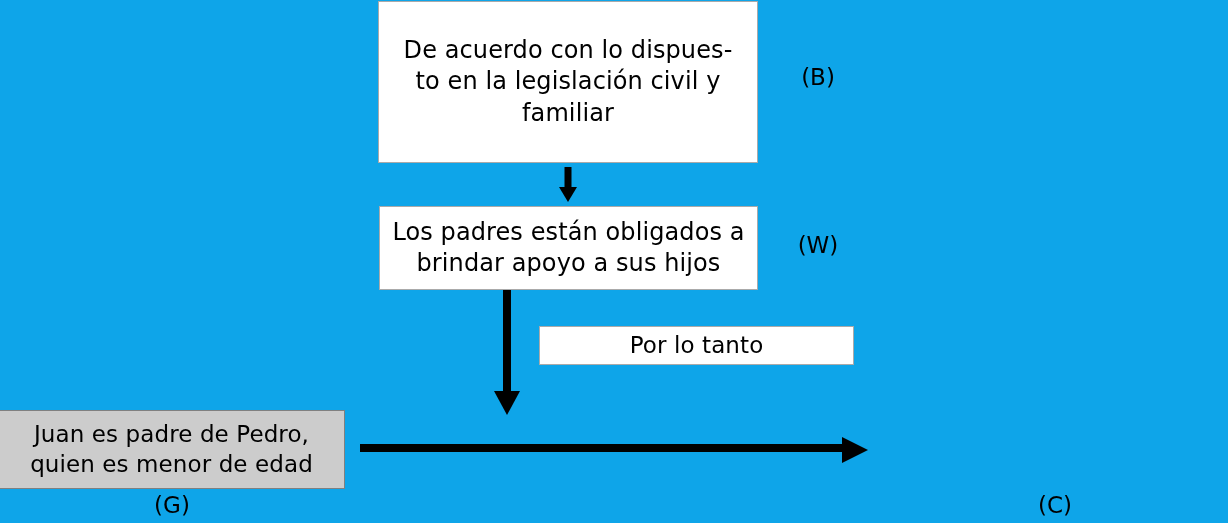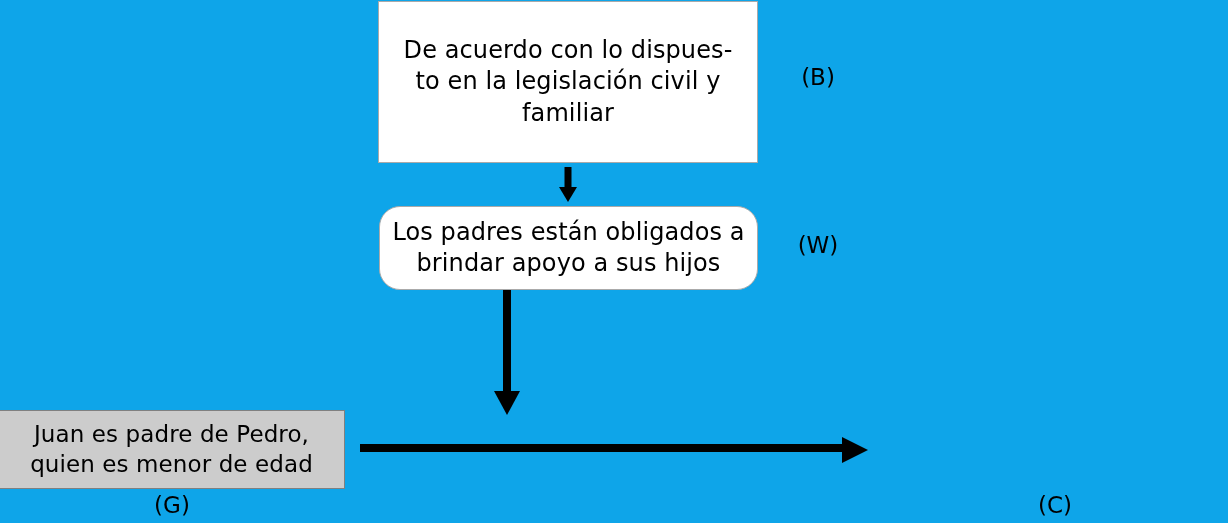--- a/index.html
+++ b/index.html
@@ -47,21 +47,20 @@
   
   #box-backing {
     left: 378px;  top: 1px;
     width: 380px; height: 162px;
     font-size: 24px;
   }
   #box-warrant {
     left: 379px;  top: 206px;
     width: 379px; height: 84px;
     font-size: 24px;
-    border-radius: 21px;
   }
   #box-qualifier {
     left: 539px;  top: 326px;
     width: 315px; height: 39px;
     font-size: 23px;
   }
   #box-ground {
     left: -2px;   top: 410px;
     width: 347px; height: 79px;
     font-size: 23px;
@@ -122,20 +121,23 @@
   </div>
   <div class="tag" id="tag-w">(W)</div>
 
   <div class="arrow" id="arrow-warrant-down">
     <svg width="30" height="126" viewBox="0 0 30 126">
       <rect x="11" y="0" width="8" height="104" fill="#000000"></rect>
       <polygon points="2,101 28,101 15,125" fill="#000000"></polygon>
     </svg>
   </div>
 
+  <div class="node node-white" id="box-qualifier">
+    <span class="txt">Por lo tanto</span>
+  </div>
 
   <div class="node node-gray" id="box-ground">
     <span class="txt">Juan es padre de Pedro,
 quien es menor de edad</span>
   </div>
   <div class="tag" id="tag-g">(G)</div>
 
   <div class="arrow" id="arrow-ground-claim">
     <svg width="512" height="32" viewBox="0 0 512 32">
       <rect x="0" y="10" width="486" height="8" fill="#000000"></rect>

